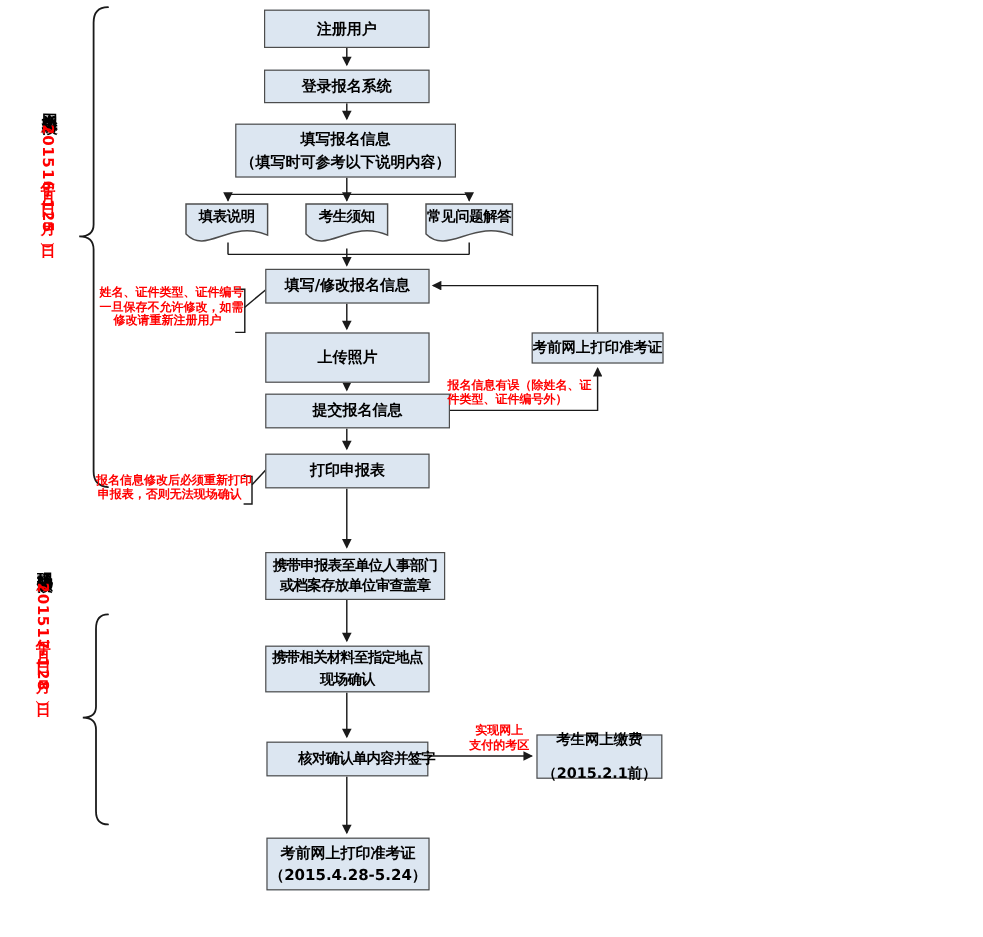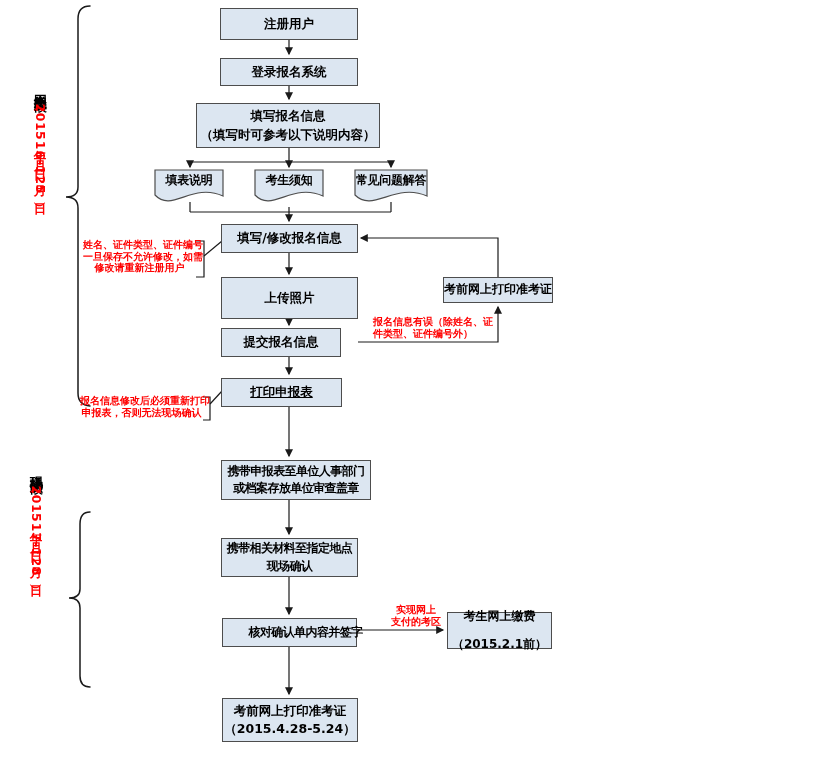--- a/index.html
+++ b/index.html
@@ -116,27 +116,27 @@
   <div class="doclabel" style="left:355px;top:172px;width:72px;height:20px;">
     <span>常见问题解答</span>
   </div>
 
   <div class="box" style="left:221px;top:224px;width:137px;height:29px;">
     <span>填写/修改报名信息</span>
   </div>
   <div class="box" style="left:221px;top:277px;width:137px;height:42px;">
     <span>上传照片</span>
   </div>
-  <div class="box" style="left:221px;top:328px;width:120px;height:29px;">
+  <div class="box" style="left:221px;top:328px;width:154px;height:29px;">
     <span>提交报名信息</span>
   </div>
   <div class="box small" style="left:443px;top:277px;width:110px;height:26px;">
     <span>考前网上打印准考证</span>
   </div>
-  <div class="box" style="left:221px;top:378px;width:121px;height:29px;text-decoration:underline;">
+  <div class="box" style="left:221px;top:378px;width:137px;height:29px;">
     <span>打印申报表</span>
   </div>
   <div class="box tight" style="left:221px;top:460px;width:150px;height:40px;">
     <span>携带申报表至单位人事部门</span>
     <span>或档案存放单位审查盖章</span>
   </div>
   <div class="box tight" style="left:221px;top:538px;width:137px;height:39px;">
     <span>携带相关材料至指定地点</span>
     <span>现场确认</span>
   </div>

